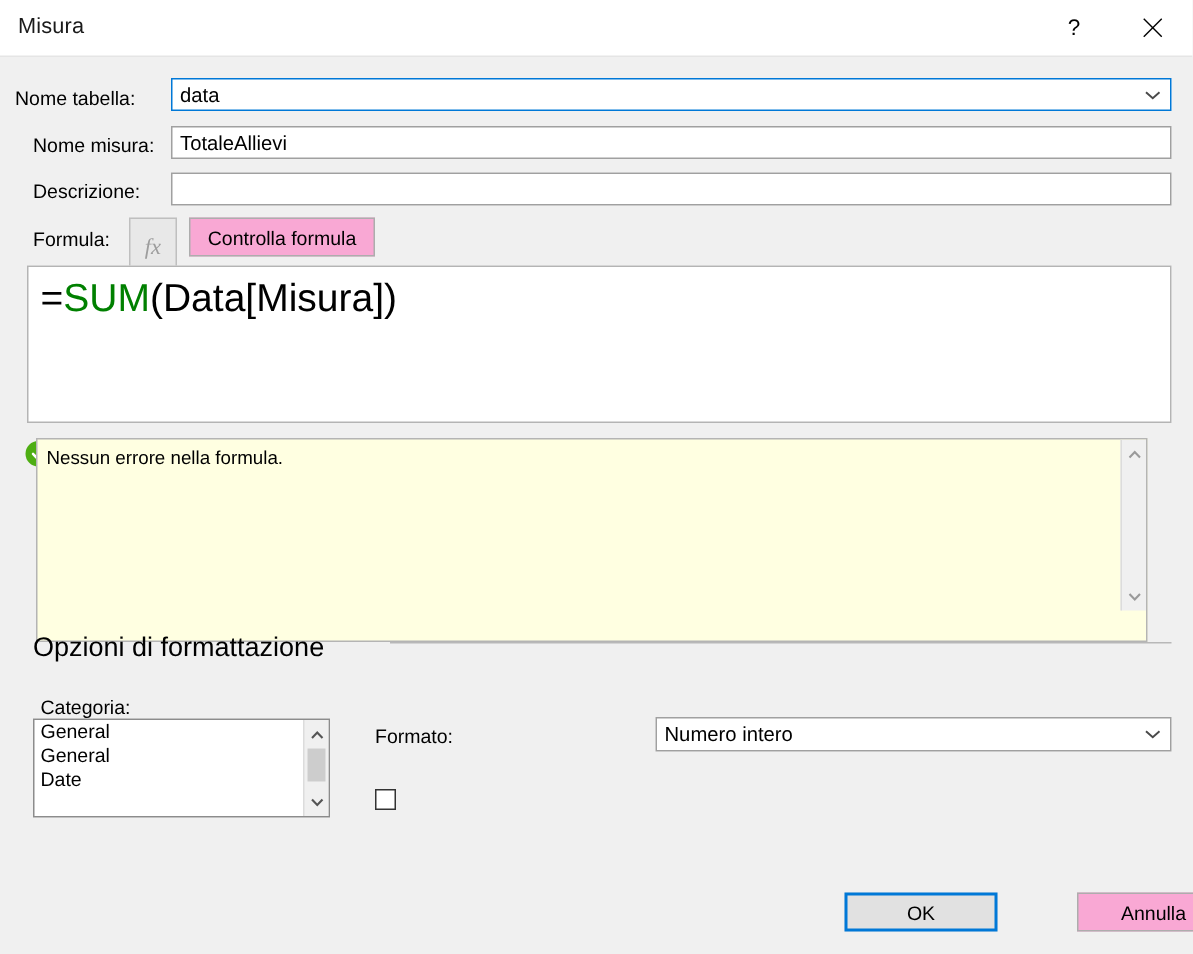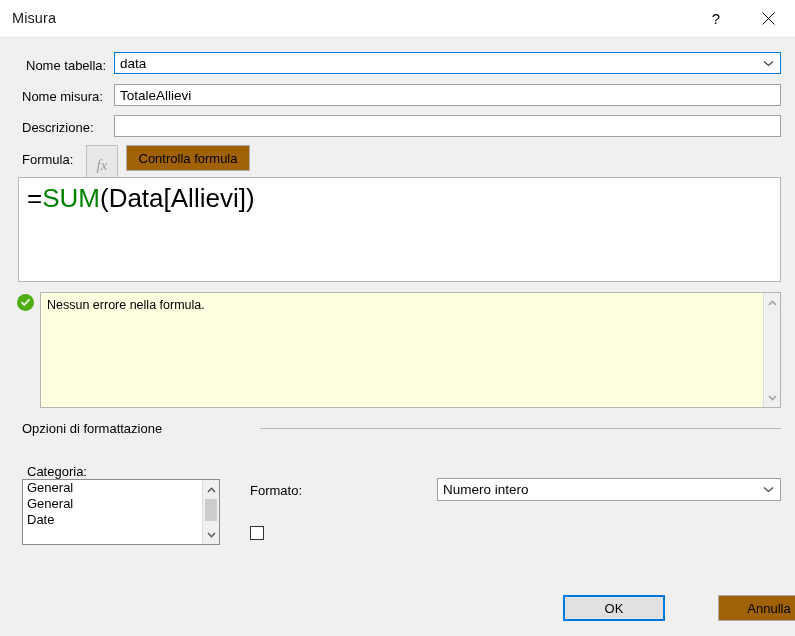--- a/index.html
+++ b/index.html
@@ -79,21 +79,21 @@
     width: 24px;
     height: 100%;
     display: flex;
     align-items: center;
     justify-content: center;
   }
 
   
   .btn {
     position: absolute;
-    background: #a16207;
+    background: #f9a8d4;
     border: 1px solid #adadad;
     box-sizing: border-box;
     display: flex;
     align-items: center;
     justify-content: center;
     font-size: 13px;
     color: #000000;
     cursor: default;
     white-space: nowrap;
   }
@@ -178,21 +178,21 @@
   .vscroll .thumb {
     position: absolute;
     left: 2px;
     right: 2px;
     background: #cdcdcd;
   }
 
   
   .group-label {
     position: absolute;
-    font-size: 13px;
+    font-size: 18px;
     color: #000000;
     white-space: nowrap;
   }
   .group-rule {
     position: absolute;
     height: 1px;
     background: #b8b8b8;
   }
 
   
@@ -250,21 +250,21 @@
   <div class="title-btn close">
     <span>
       <svg width="13" height="13" viewBox="0 0 13 13" aria-hidden="true">
         <line x1="0.5" y1="0.5" x2="12.5" y2="12.5" stroke="#000" stroke-width="1"></line>
         <line x1="12.5" y1="0.5" x2="0.5" y2="12.5" stroke="#000" stroke-width="1"></line>
       </svg>
     </span>
   </div>
 </div>
 
-<div class="lbl" style="left:26px; top:58px;">Nome tabella:</div>
+<div class="lbl" style="left:10px; top:58px;">Nome tabella:</div>
 
 <div class="field focused" style="left:114px; top:52px; width:667px; height:22px;">
   <span>data</span>
   <span class="combo-arrow">
     <svg width="11" height="7" viewBox="0 0 11 7" aria-hidden="true">
       <polyline points="1,1.5 5.5,5.5 10,1.5" fill="none" stroke="#4a4a4a" stroke-width="1.3"></polyline>
     </svg>
   </span>
 </div>
 
@@ -282,30 +282,30 @@
 
 <div class="lbl" style="left:22px; top:152px;">Formula:</div>
 
 <div class="btn disabled" style="left:86px; top:145px; width:32px; height:41px;">
   <span class="fx-glyph">fx</span>
 </div>
 
 <div class="btn" style="left:126px; top:145px; width:124px; height:26px;">Controlla formula</div>
 
 <div class="formula-box" style="left:18px; top:177px; width:763px; height:105px;">
-  <div class="formula-text"><span class="tok-plain">=</span><span class="tok-fn">SUM</span><span class="tok-plain">(Data[Allievi])</span></div>
+  <div class="formula-text"><span class="tok-plain">=</span><span class="tok-fn">SUM</span><span class="tok-plain">(Data[Misura])</span></div>
 </div>
 
 <div class="ok-icon" style="left:17px; top:294px;">
   <svg width="11" height="11" viewBox="0 0 11 11" aria-hidden="true">
     <polyline points="2,5.6 4.3,8 9,2.8" fill="none" stroke="#ffffff" stroke-width="1.7" stroke-linecap="round" stroke-linejoin="round"></polyline>
   </svg>
 </div>
 
-<div class="msg-box" style="left:40px; top:292px; width:741px; height:116px;">
+<div class="msg-box" style="left:24px; top:292px; width:741px; height:136px;">
   <div class="msg-text">Nessun errore nella formula.</div>
 
   <div class="vscroll" style="right:0; top:0; width:17px; height:114px;">
     <div class="arrow up">
       <svg width="9" height="6" viewBox="0 0 9 6" aria-hidden="true">
         <polyline points="1,5 4.5,1.3 8,5" fill="none" stroke="#9a9a9a" stroke-width="1.4"></polyline>
       </svg>
     </div>
     <div class="arrow down">
       <svg width="9" height="6" viewBox="0 0 9 6" aria-hidden="true">

